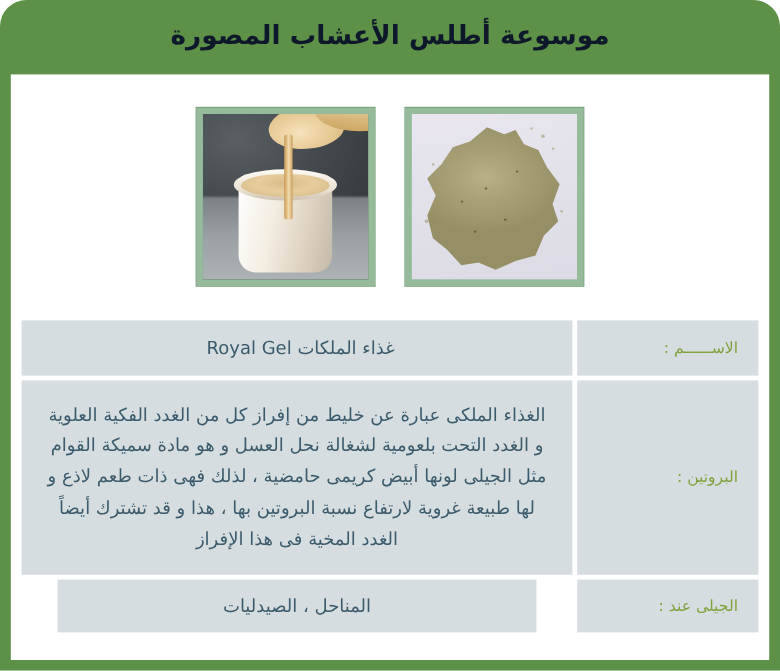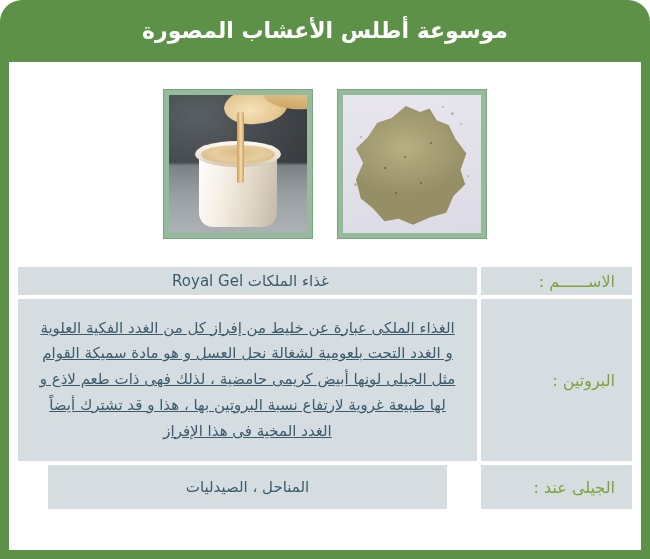--- a/index.html
+++ b/index.html
@@ -27,21 +27,21 @@
 
   
   .header {
     height: 62px;
     display: flex;
     align-items: center;
     justify-content: center;
     background: transparent;
   }
   .header-title {
-    color: #ffffff;
+    color: #0f172a;
     font-size: 22px;
     font-weight: bold;
     letter-spacing: 0px;
     line-height: 1;
     direction: rtl;
     text-align: center;
     white-space: nowrap;
   }
 
   
@@ -206,44 +206,43 @@
     align-items: center;
   }
   .cell-label {
     width: 151px;
     flex: 0 0 151px;
     justify-content: flex-start;
     padding: 0 17px;
   }
   .cell-label .label-text {
     color: #7fa23c;
-    font-size: 16px;
+    font-size: 13px;
     direction: rtl;
     white-space: nowrap;
   }
   .cell-value {
     flex: 1 1 auto;
     justify-content: center;
     padding: 0 18px;
   }
   .cell-value .value-text {
     color: #3b5a6b;
     font-size: 15px;
     direction: rtl;
     text-align: center;
     line-height: 1.6;
   }
 
-  .row-name .cell { height: 28px; padding-left: 24px; }
+  .row-name .cell { height: 46px; padding-left: 24px; }
   .row-desc .cell { height: 162px; }
   .row-desc .cell-value { padding: 10px 20px; }
   .row-desc .value-text {
     text-align: center;
     line-height: 1.72;
-    text-decoration: underline;
   }
   .row-avail .cell { height: 44px; margin-left: 30px; }
 
   .mono-name {
     display: inline-block;
     direction: rtl;
   }
 </style>
 </head>
 <body>

